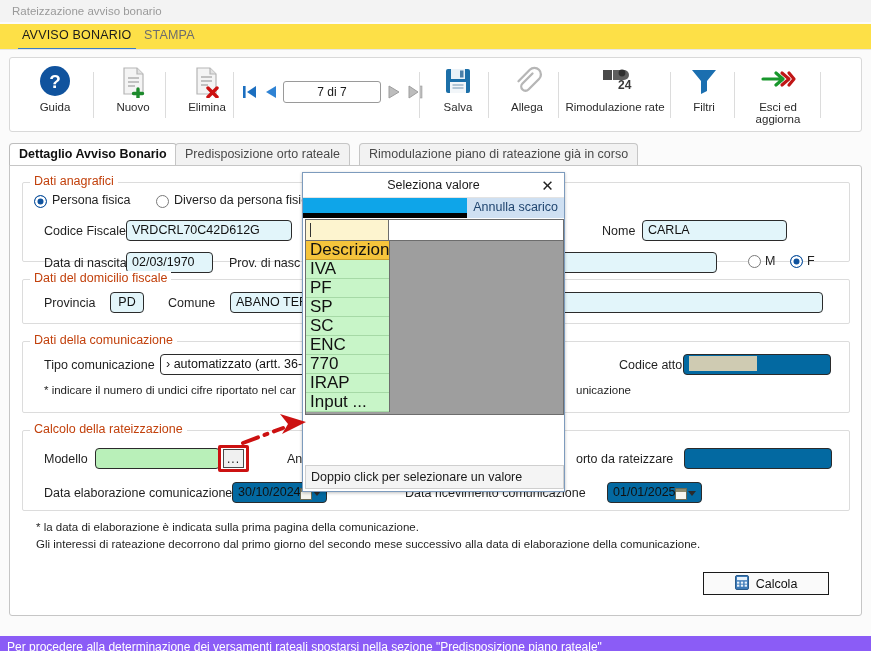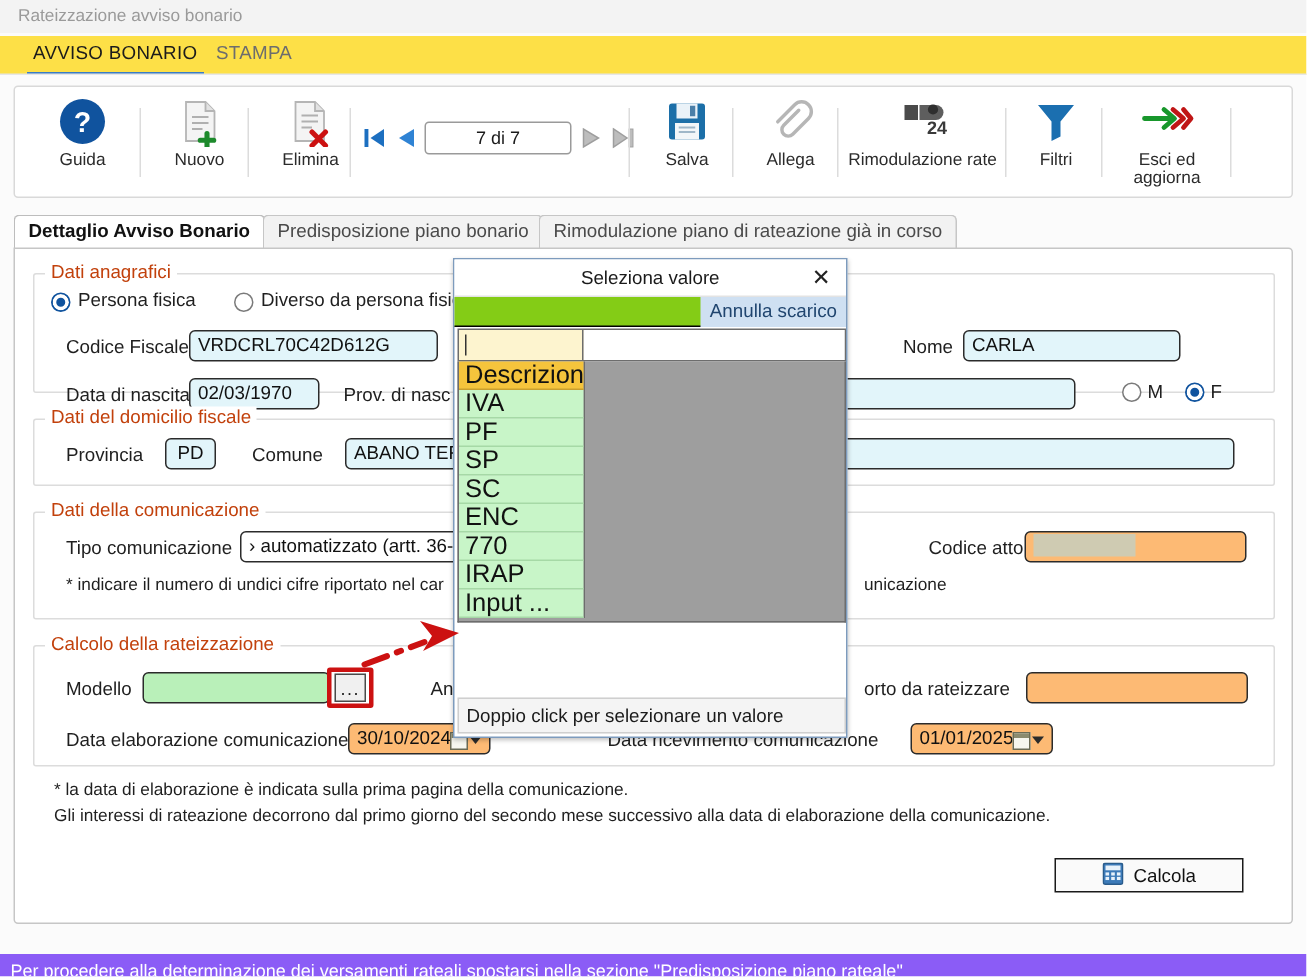--- a/index.html
+++ b/index.html
@@ -88,21 +88,21 @@
 
   .lbl { position: absolute; font-size: 12.5px; color: #1f1f1f; white-space: nowrap; }
 
   .fld {
     position: absolute; border: 1px solid #2b2b2b; border-radius: 4px;
     background: #e2f5fa; height: 21px; line-height: 19px;
     font-size: 12.5px; color: #111; padding: 0 5px; white-space: nowrap; overflow: hidden;
   }
   .fld.center { text-align: center; padding: 0; }
   .fld.green { background: #b9f0b9; }
-  .fld.cream { background: #fdba74; }
+  .fld.cream { background: #0369a1; }
   .fld.white { background: #ffffff; }
 
   .radio { position: absolute; width: 13px; height: 13px; border-radius: 50%;
            border: 1px solid #7a7a7a; background: #fff; }
   .radio.on { border: 1px solid #10539e; background: #10539e; box-shadow: inset 0 0 0 2.5px #fff; }
 
   .note { position: absolute; font-size: 11.5px; color: #1f1f1f; white-space: nowrap; }
 
   
   .dpick { position: absolute; right: 4px; top: 3px; width: 22px; height: 15px;
@@ -145,21 +145,21 @@
     line-height: 25px; text-align: center; font-size: 12.5px; color: #1a1a1a;
     background: #ffffff; border-bottom: 1px solid #e3e3e3;
   }
   .modal-close {
     position: absolute; right: 8px; top: 4px; width: 17px; height: 17px;
     display: flex; align-items: center; justify-content: center;
     font-size: 15px; color: #222; line-height: 1;
   }
   .modal-cmdbar {
     position: absolute; left: 0; top: 25px; width: 100%; height: 20px;
-    background: #84cc16; border-bottom: 1px solid #000000;
+    background: #0ea5e9; border-bottom: 5px solid #000000;
   }
   .cmd-annulla {
     position: absolute; right: 0; top: 0; height: 20px; line-height: 19px;
     background: #cfe0f2; color: #20456f; font-size: 12.5px; padding: 0 6px;
   }
   .grid-head {
     position: absolute; left: 2px; top: 46px; width: 259px; height: 22px;
     border: 1px solid #6d6d6d; background: #ffffff; display: flex;
   }
   .gh-cell1 { width: 83px; height: 100%; background: #fdf4cf; border-right: 1px solid #6d6d6d; position: relative; }
@@ -325,21 +325,21 @@
           <path d="M31 9l5 6-5 6" fill="none" stroke="#c01616" stroke-width="3.2" stroke-linecap="round" stroke-linejoin="round"></path>
         </svg>
       </div>
       <div class="lb">Esci ed aggiorna</div>
     </div>
     <div class="tbsep" style="left:810px;"></div>
   </div>
 
   <div class="ptabs">
     <div class="ptab active" style="left:0;">Dettaglio Avviso Bonario</div>
-    <div class="ptab" style="left:166px;">Predisposizione piano bonario</div>
+    <div class="ptab" style="left:166px;">Predisposizione orto rateale</div>
     <div class="ptab" style="left:350px;">Rimodulazione piano di rateazione già in corso</div>
   </div>
 
   <div class="panel">
 
     <div class="gbox" style="left:12px; top:16px; width:828px; height:80px;"></div>
     <div class="glegend" style="left:20px; top:8px;">Dati anagrafici</div>
 
     <div class="radio on" style="left:24px; top:29px;"></div>
     <div class="lbl" style="left:42px; top:27px;">Persona fisica</div>

